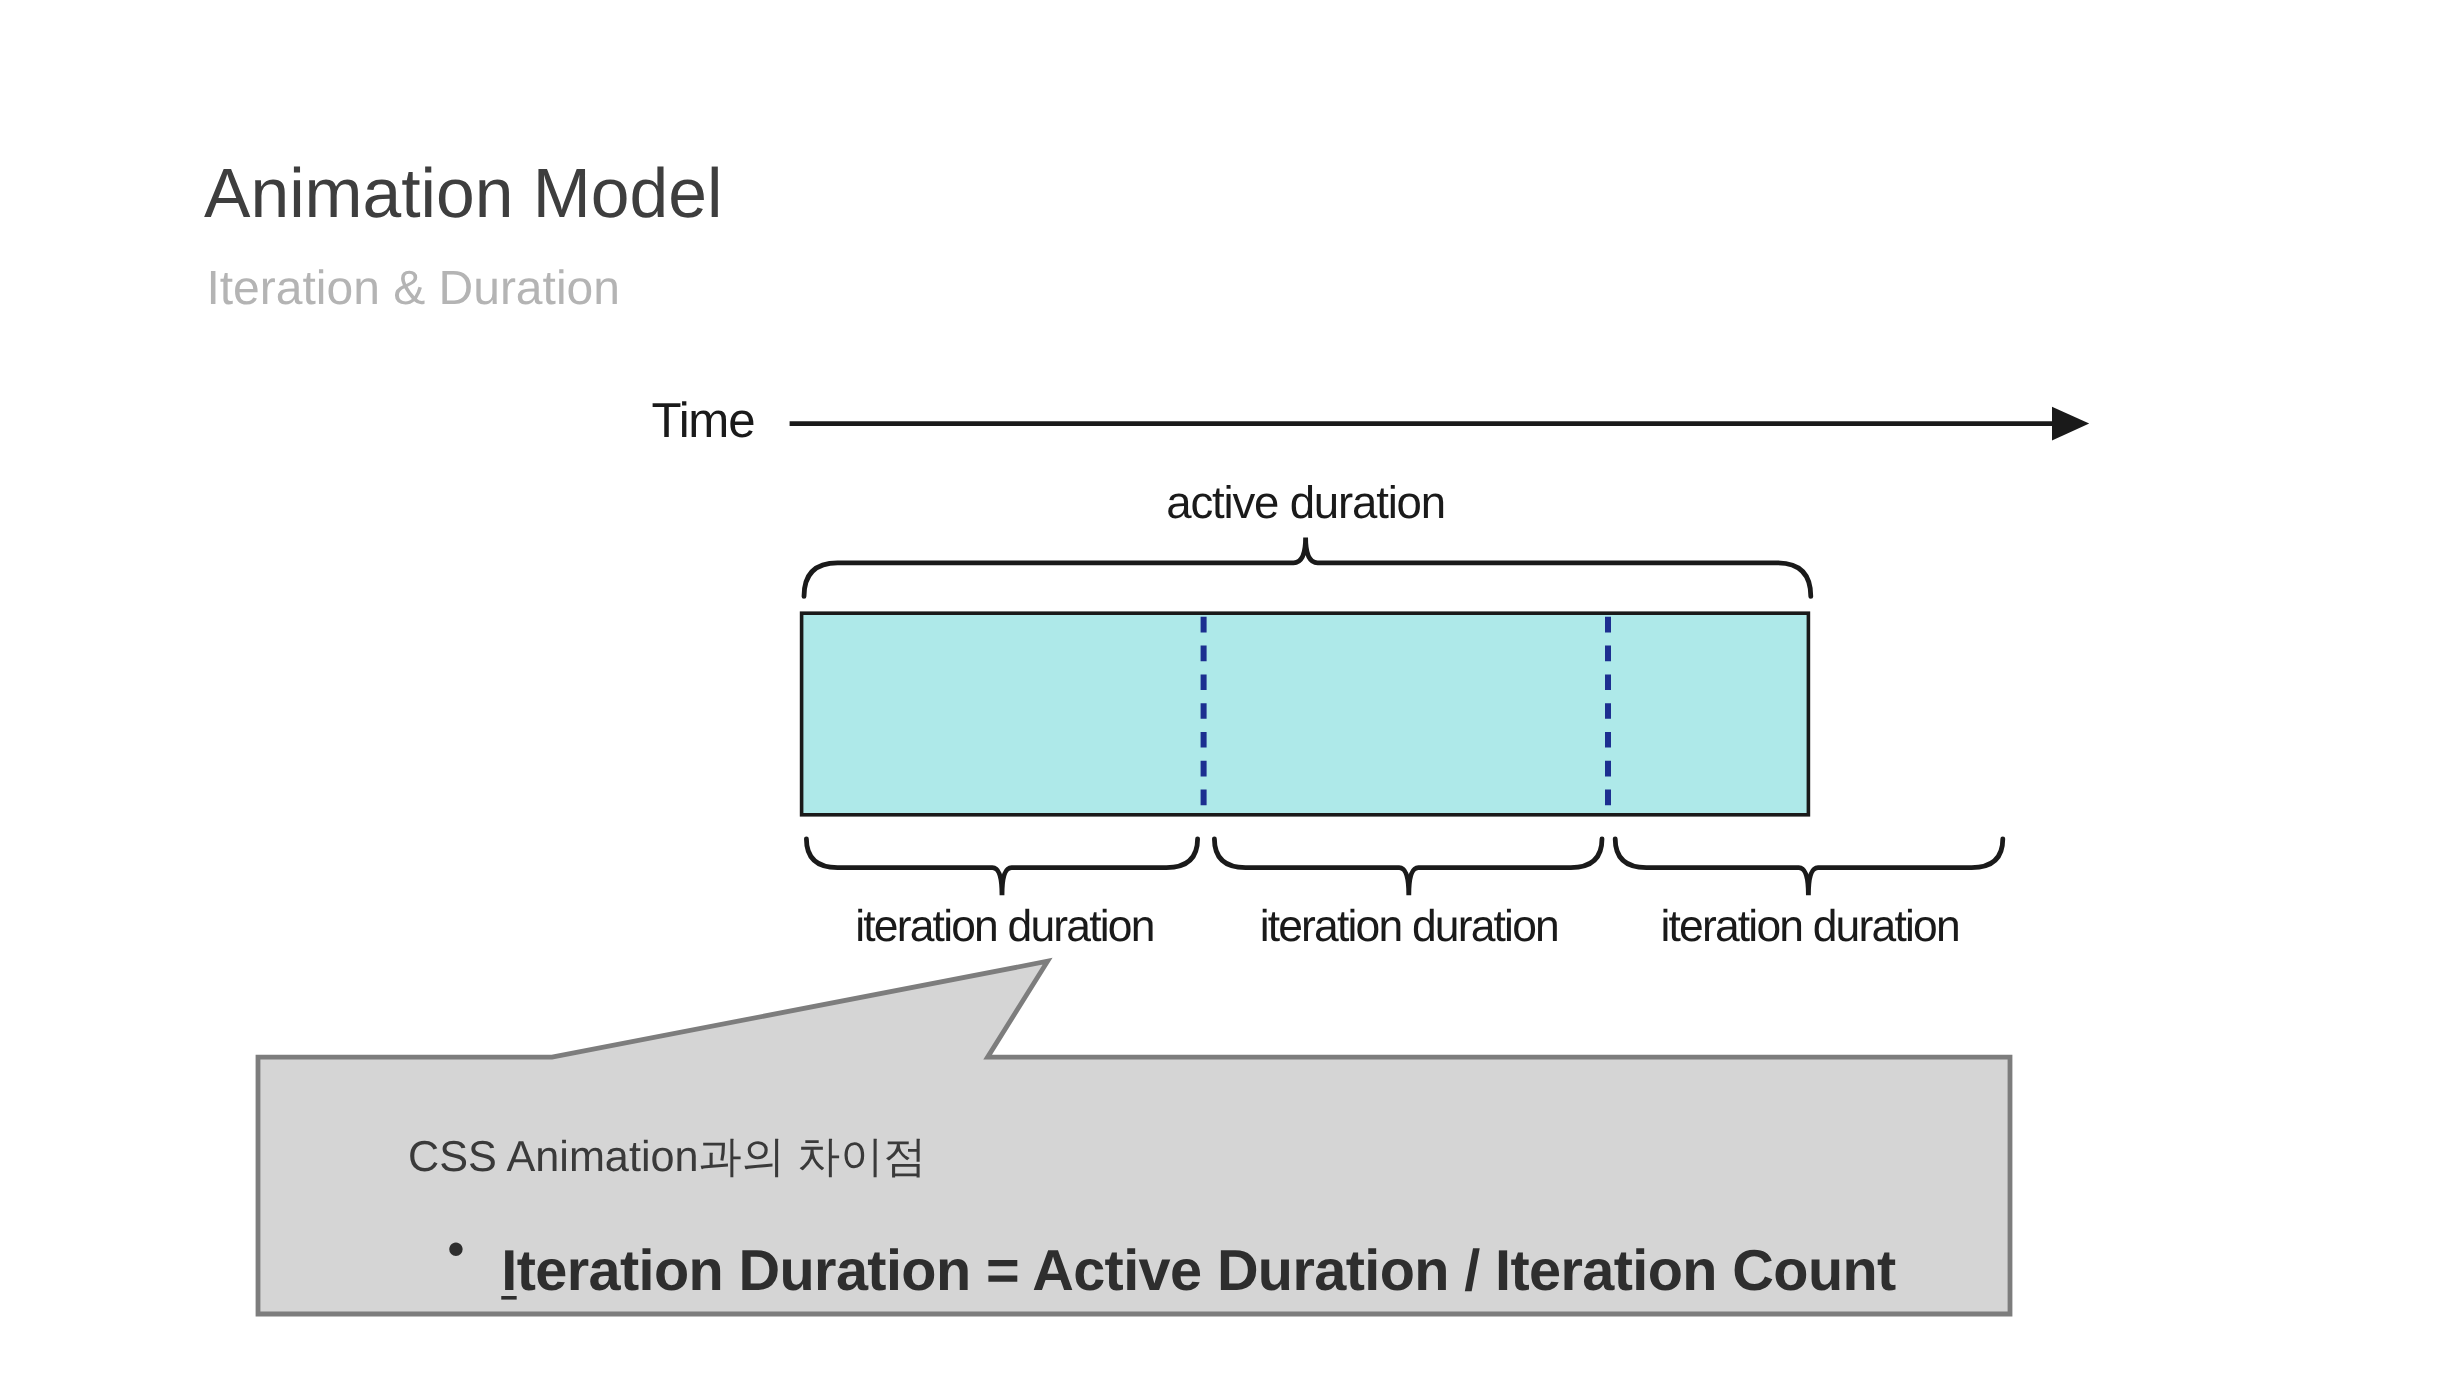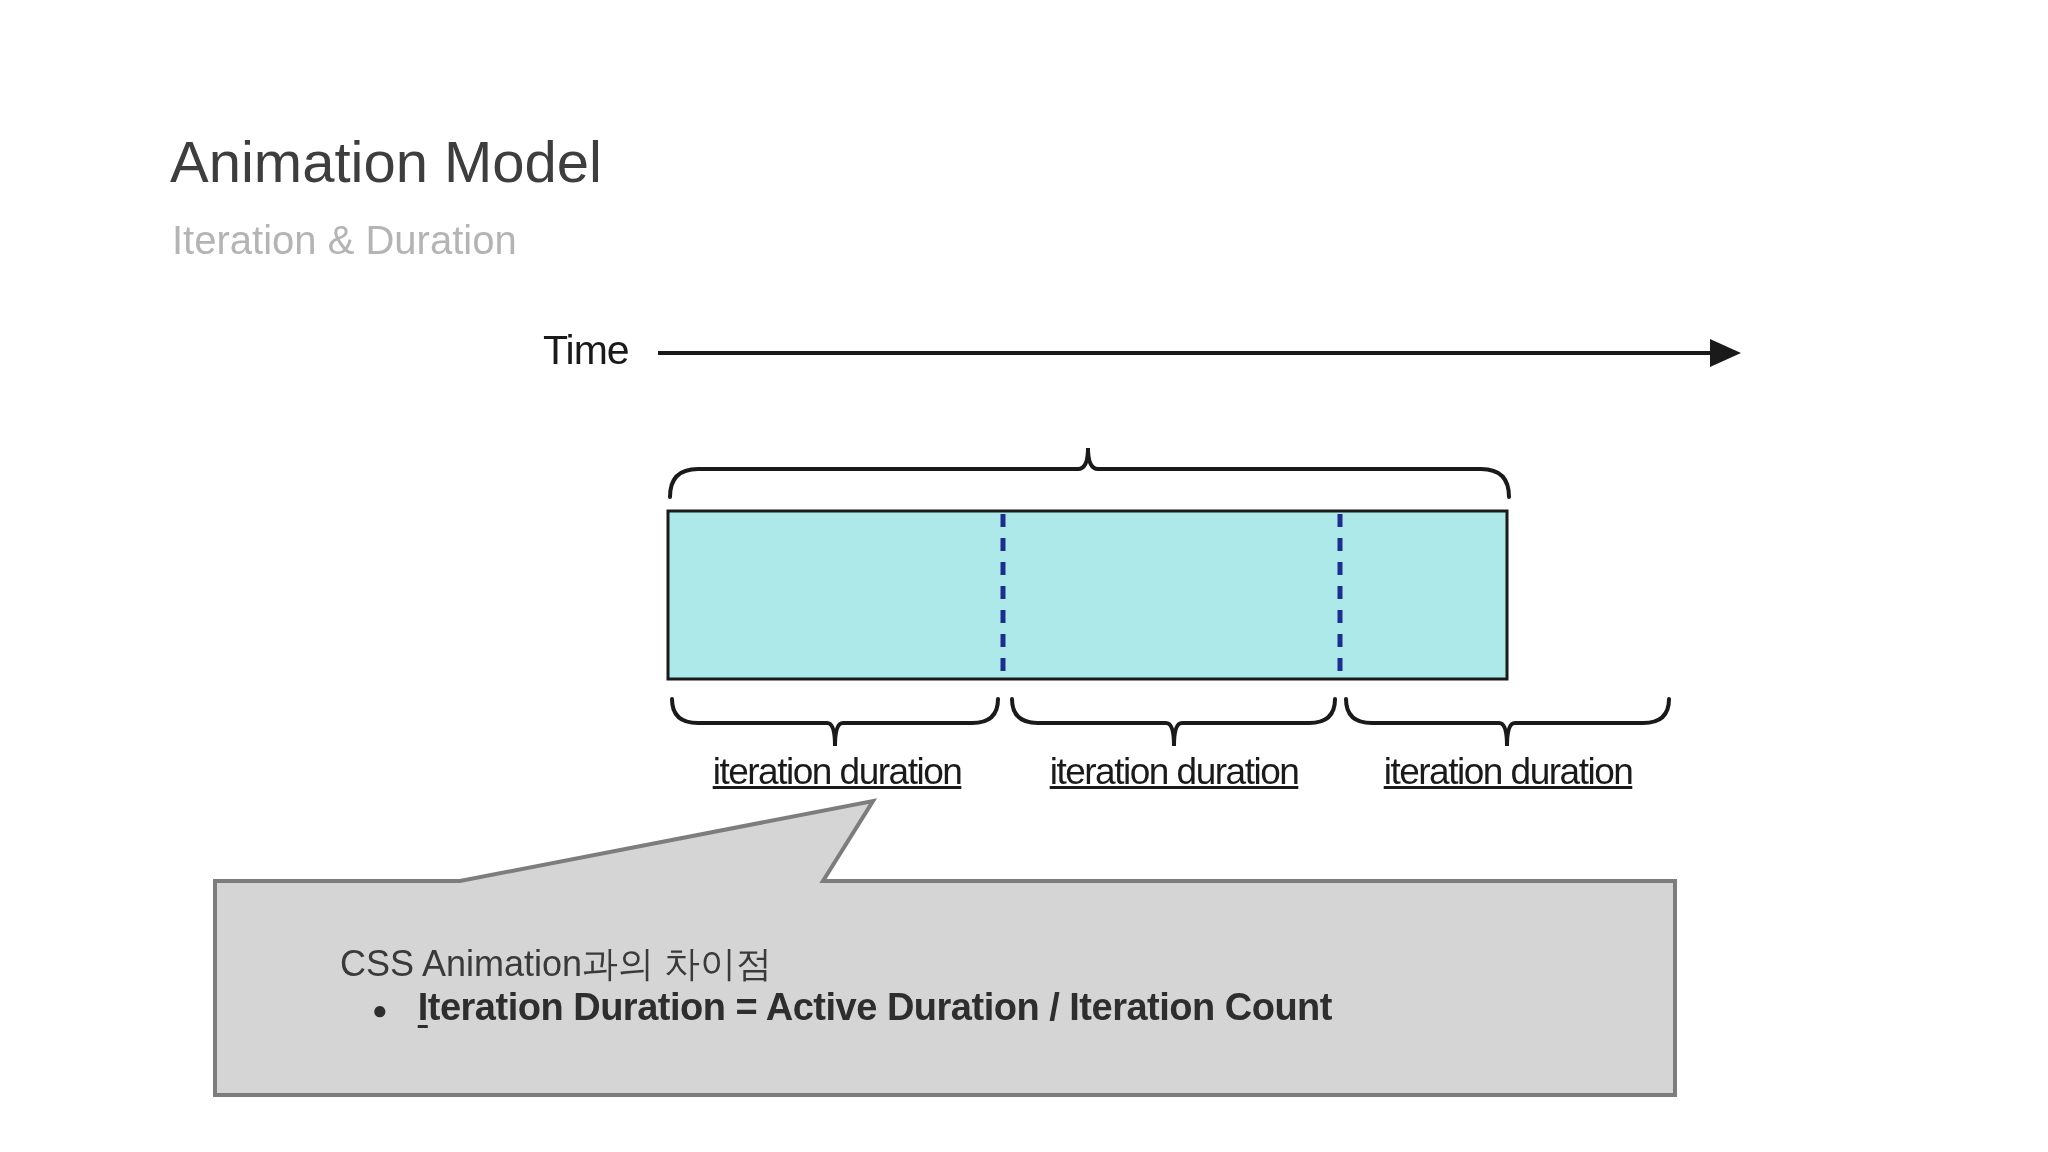--- a/index.html
+++ b/index.html
@@ -30,42 +30,43 @@
     text-align: center;
   }
   .active-duration-label {
     left: 938px; top: 399px; width: 300px;
     font-size: 38px; color: #1a1a1a; text-align: center;
     letter-spacing: -1px; white-space: nowrap;
   }
   .iter-label {
     top: 751px; width: 340px;
     font-size: 37px; color: #1a1a1a; text-align: center;
-    letter-spacing: -1.5px; white-space: nowrap; text-decoration: underline;
+    letter-spacing: -1.5px; white-space: nowrap;
   }
   .iter-label.l1 { left: 667px; }
   .iter-label.l2 { left: 1004px; }
   .iter-label.l3 { left: 1338px; }
   .diagram-svg { left: 0; top: 0; width: 2048px; height: 1152px; }
   .callout-line1 {
     left: 340px; top: 940px;
     font-size: 36px; color: #3a3a3a; white-space: nowrap;
   }
   .callout-bullet-row {
     left: 372px; top: 986px;
     display: flex; align-items: center; gap: 30px;
     white-space: nowrap;
   }
   .bullet-glyph {
     font-size: 26px; color: #2e2e2e; line-height: 1;
     position: relative; top: 2px;
   }
   .callout-bold {
-    font-size: 38px; font-weight: 700; color: #2e2e2e;
+    font-size: 48px; font-weight: 700; color: #2e2e2e;
     letter-spacing: -0.5px;
+    margin-top: 46px;
   }
   .u-first {
     text-decoration: underline;
     text-decoration-thickness: 3px;
     text-underline-offset: 5px;
   }
 </style>
 </head>
 <body>
 
@@ -89,20 +90,21 @@
     <line x1="1340" y1="514" x2="1340" y2="677" stroke-width="5" stroke-dasharray="13 11" stroke="#1c2f90"></line>
 
     <path d="M 672,699 Q 672,723 698,723 L 827,723 Q 835,723 835,746 Q 835,723 843,723 L 972,723 Q 998,723 998,699" fill="none" stroke-width="4" stroke-linecap="round" stroke="#1a1a1a"></path>
     <path d="M 1012,699 Q 1012,723 1038,723 L 1166,723 Q 1174,723 1174,746 Q 1174,723 1182,723 L 1309,723 Q 1335,723 1335,699" fill="none" stroke-width="4" stroke-linecap="round" stroke="#1a1a1a"></path>
     <path d="M 1346,699 Q 1346,723 1372,723 L 1499,723 Q 1507,723 1507,746 Q 1507,723 1515,723 L 1643,723 Q 1669,723 1669,699" fill="none" stroke-width="4" stroke-linecap="round" stroke="#1a1a1a"></path>
 
     <path d="M 215,881 L 460,881 L 873,801 L 823,881 L 1675,881 L 1675,1095 L 215,1095 Z" stroke-width="4" stroke-linejoin="miter" stroke="#7d7d7d" fill="#d5d5d5"></path>
   </svg>
 
   <div class="abs time-label">Time</div>
+  <div class="abs active-duration-label">active duration</div>
   <div class="abs iter-label l1">iteration duration</div>
   <div class="abs iter-label l2">iteration duration</div>
   <div class="abs iter-label l3">iteration duration</div>
 
   <div class="abs callout-line1">CSS Animation과의 차이점</div>
   <div class="abs callout-bullet-row">
     <span class="bullet-glyph">●</span>
     <span class="callout-bold"><span class="u-first">I</span><span>teration Duration = Active Duration / Iteration Count</span></span>
   </div>
 

